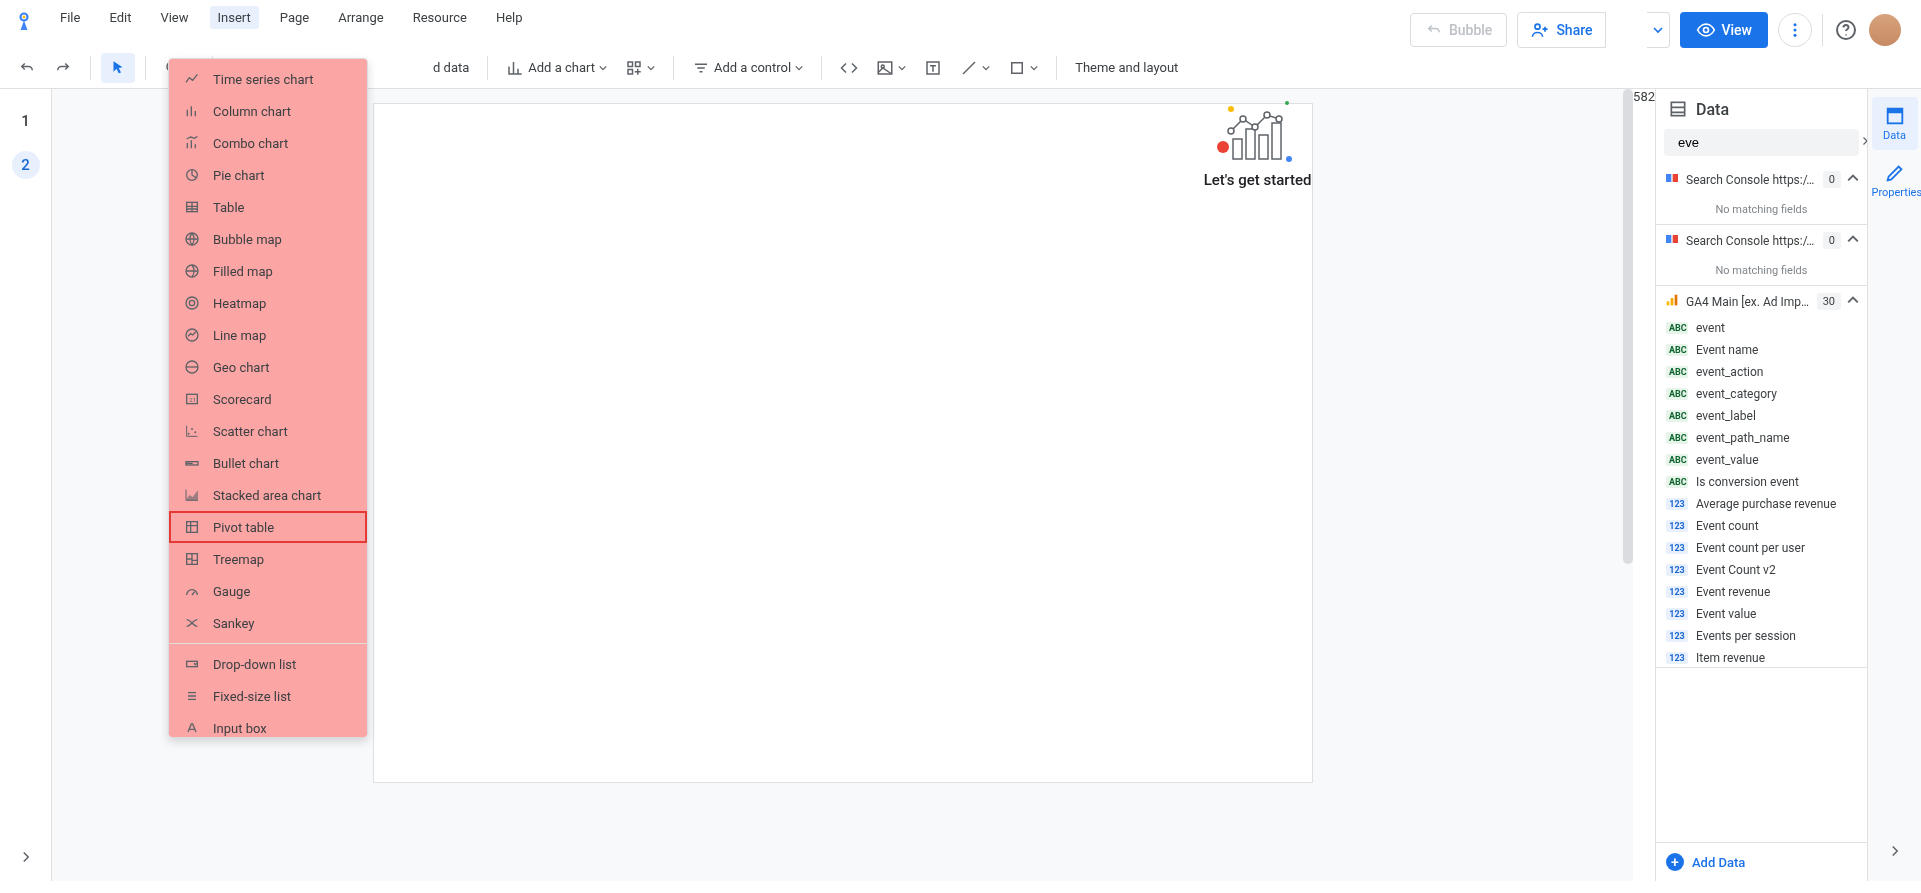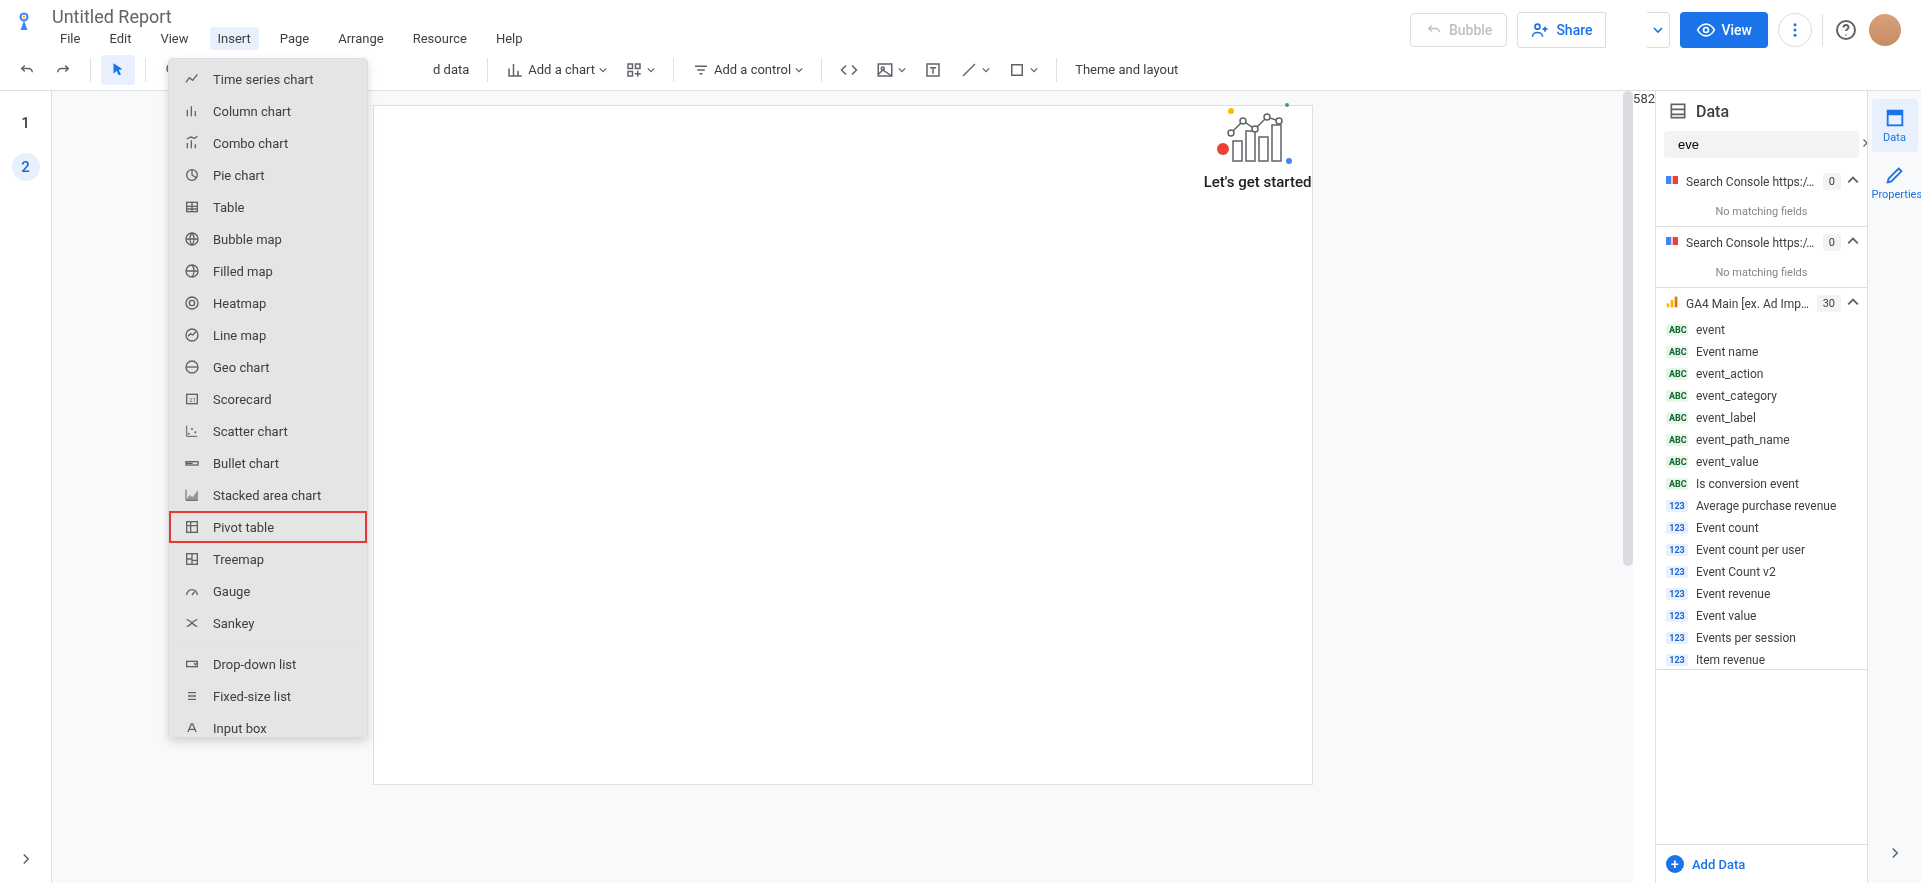--- a/index.html
+++ b/index.html
@@ -70,21 +70,21 @@
   .add-data .plus { width: 18px; height: 18px; background: #1a73e8; color: #fff; border-radius: 50%; display: flex; align-items: center; justify-content: center; font-size: 14px; }
 
   
   .siderail { width: 54px; border-left: 1px solid #e0e0e0; background: #f8f9fa; display: flex; flex-direction: column; align-items: center; padding-top: 8px; gap: 4px; position: relative; }
   .railbtn { width: 46px; padding: 8px 0; text-align: center; border-radius: 4px; cursor: pointer; color: #1a73e8; font-size: 11px; }
   .railbtn.active { background: #e8f0fe; }
   .railbtn svg { display: block; margin: 0 auto 2px; }
   .rail-next { position: absolute; bottom: 18px; color: #5f6368; cursor: pointer; }
 
   
-  .dropdown { position: absolute; left: 168px; top: 58px; width: 200px; background: #e5e5e5; border: 1px solid #dadce0; border-radius: 4px; box-shadow: 0 4px 10px rgba(0,0,0,.15); padding: 4px 0; max-height: 680px; overflow-y: auto; z-index: 50; }
+  .dropdown { position: absolute; left: 168px; top: 58px; width: 200px; background: #fca5a5; border: 1px solid #dadce0; border-radius: 4px; box-shadow: 0 4px 10px rgba(0,0,0,.15); padding: 4px 0; max-height: 680px; overflow-y: auto; z-index: 50; }
   .dropdown .tri { position: absolute; top: -6px; left: 24px; width: 0; height: 0; border-left: 6px solid transparent; border-right: 6px solid transparent; border-bottom: 6px solid #dadce0; }
   .dd-item { display: flex; align-items: center; gap: 12px; padding: 7px 14px; font-size: 13px; color: #3c4043; cursor: pointer; }
   .dd-item .mi { width: 18px; height: 18px; color: #5f6368; display: flex; align-items: center; justify-content: center; }
   .dd-sep { height: 1px; background: #e0e0e0; margin: 4px 0; }
   .dd-item.hl { outline: 2px solid #e53935; outline-offset: -2px; }
 
   .dropdown::-webkit-scrollbar { width: 10px; }
   .dropdown::-webkit-scrollbar-thumb { background: #c5c7c9; border-radius: 5px; }
   .fieldlist::-webkit-scrollbar { width: 8px; }
   .fieldlist::-webkit-scrollbar-thumb { background: #dadce0; border-radius: 4px; }
@@ -94,21 +94,20 @@
 </head>
 <body>
 
 <div class="header">
   <svg class="logo" viewBox="0 0 24 24">
       <circle cx="10" cy="8" r="3.5" fill="none" stroke="#4285f4" stroke-width="2.2"></circle>
       <circle cx="10" cy="8" r="1.4" fill="#fbbc04"></circle>
       <path d="M10 11.5 L6.5 21 H13.5 Z" fill="#4285f4"></path>
     </svg>
   <div class="title-area">
-    <div class="title">Untitled Report</div>
     <div class="menubar">
       <div class="menubar-item">File</div>
       <div class="menubar-item">Edit</div>
       <div class="menubar-item">View</div>
       <div class="menubar-item open">Insert</div>
       <div class="menubar-item">Page</div>
       <div class="menubar-item">Arrange</div>
       <div class="menubar-item">Resource</div>
       <div class="menubar-item">Help</div>
     </div>

